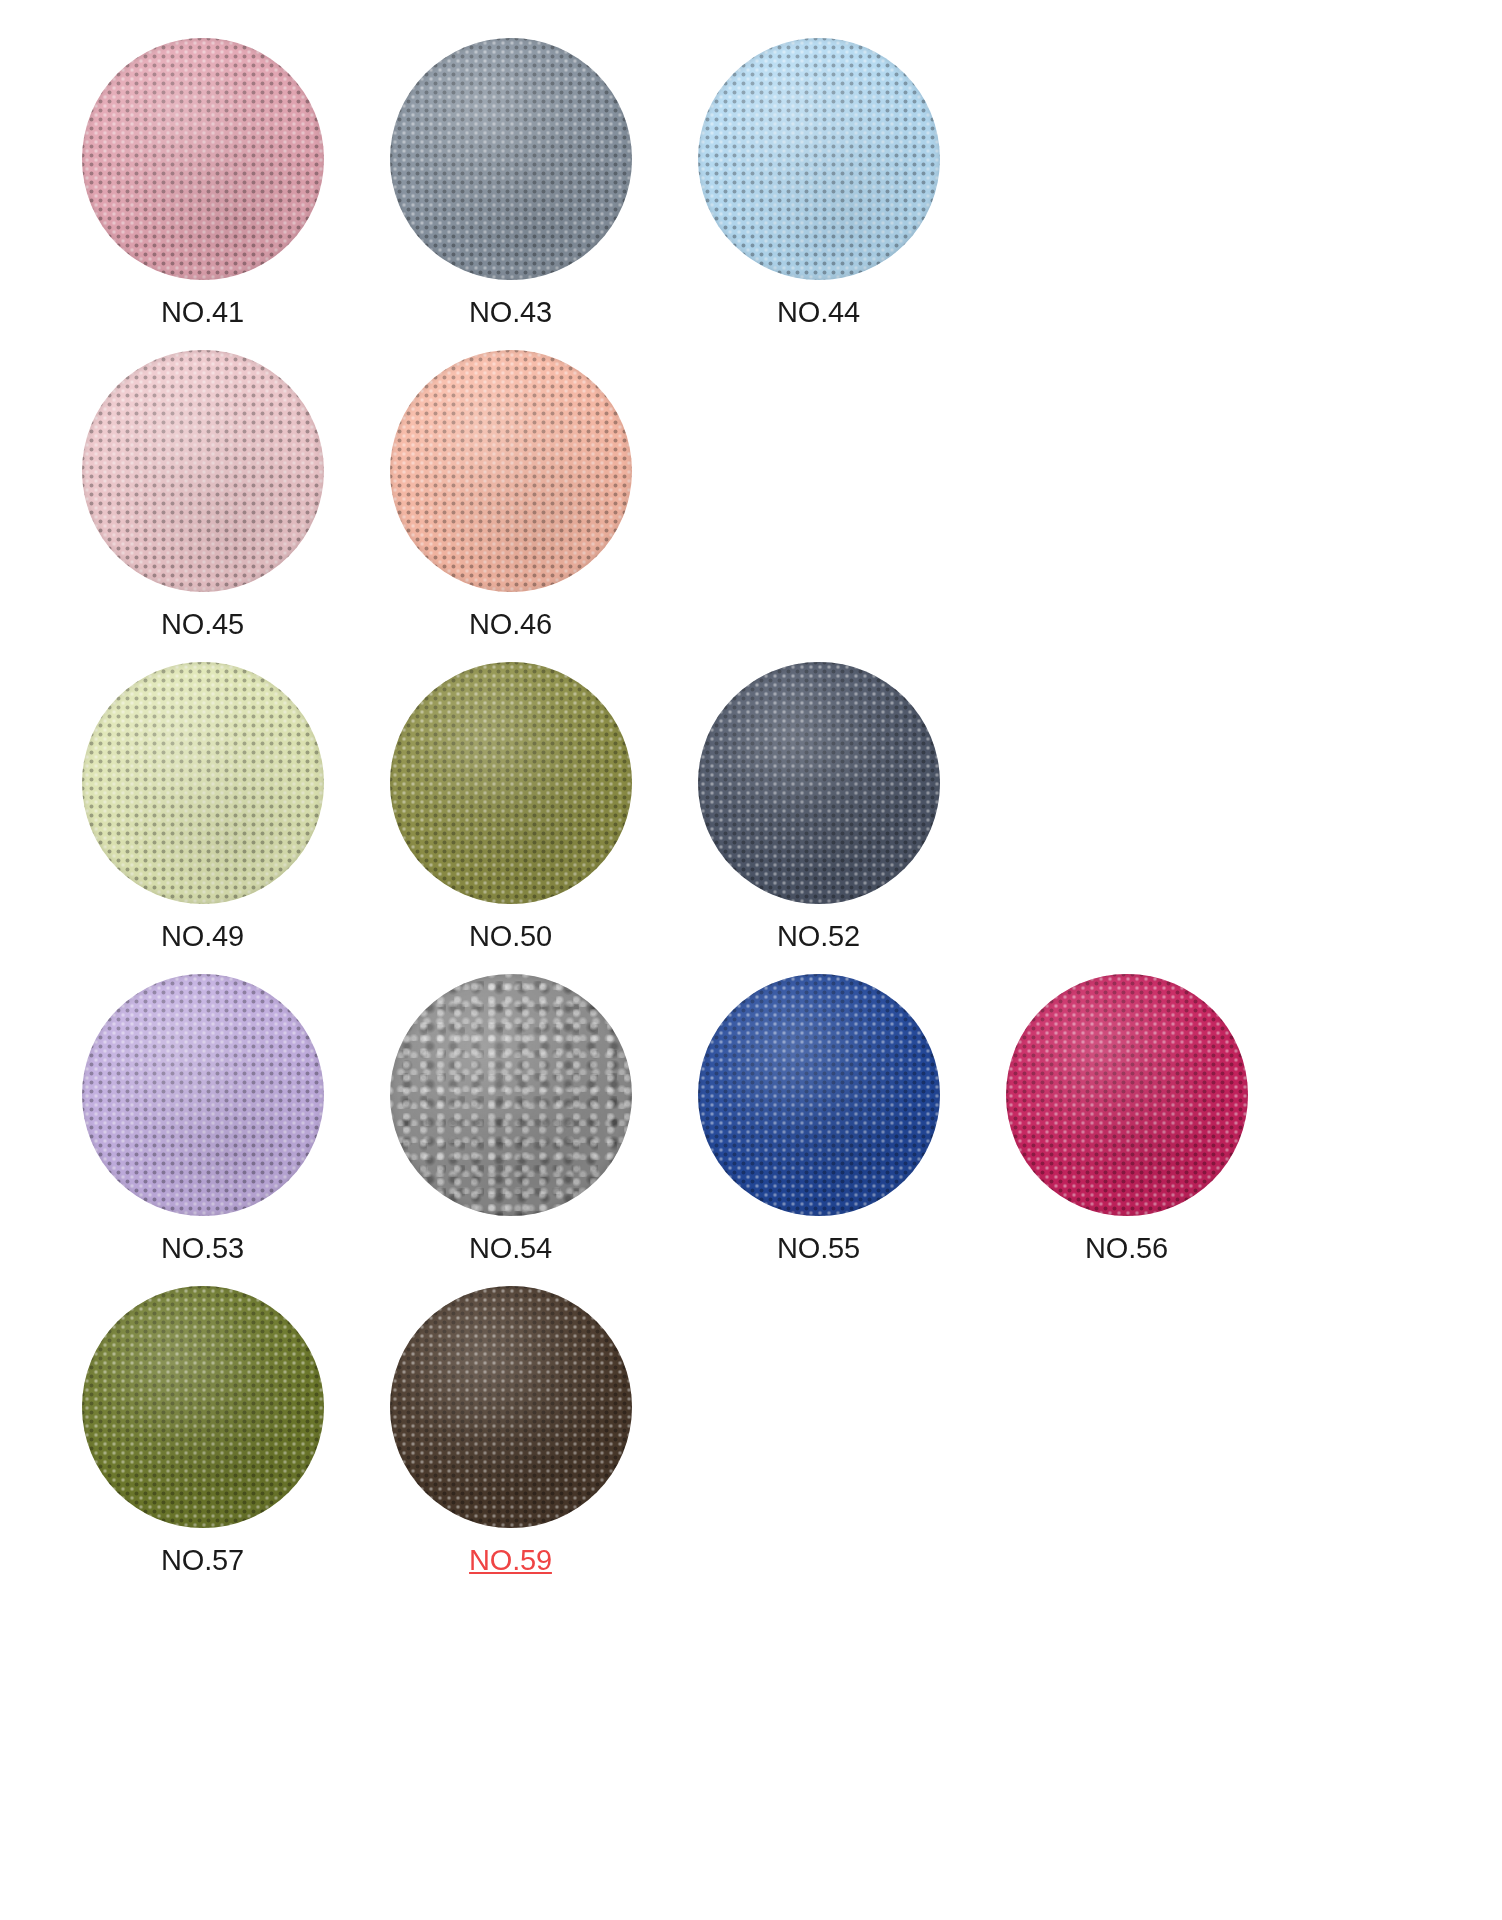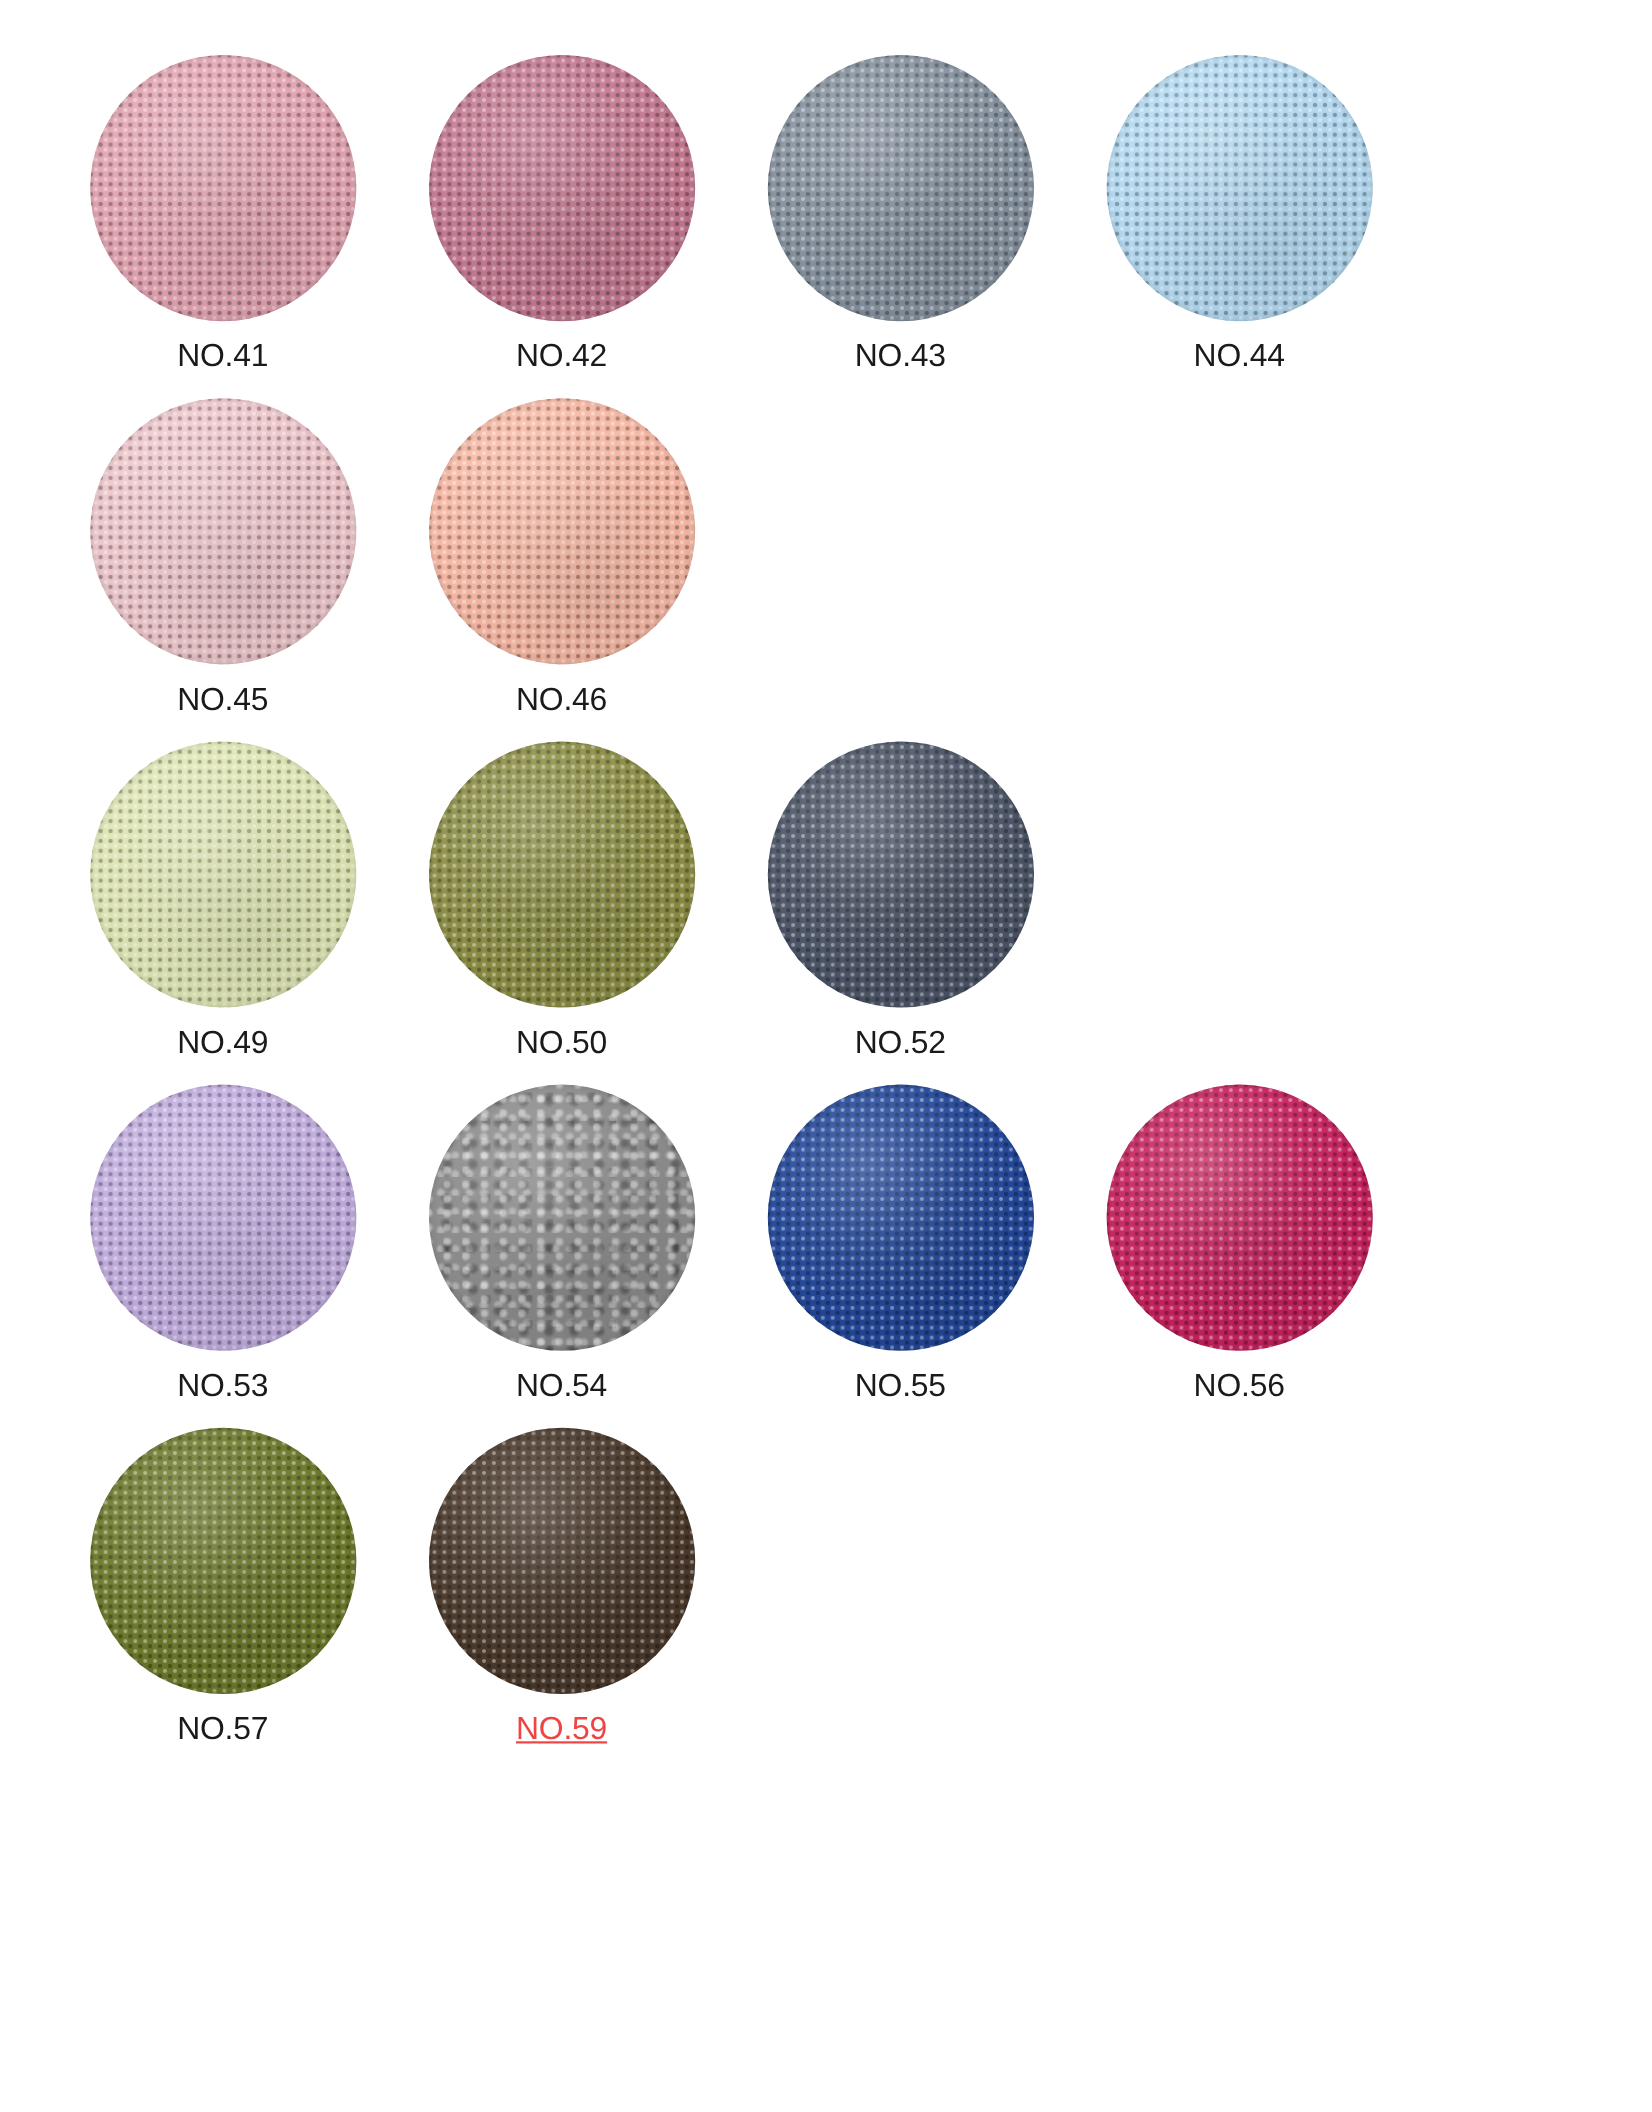--- a/index.html
+++ b/index.html
@@ -23,21 +23,21 @@
     display: flex;
     flex-direction: column;
     justify-content: flex-start;
     background: #ffffff;
   }
 
   .swatch-row {
     display: flex;
     flex-direction: row;
     justify-content: flex-start;
-    align-items: center;
+    align-items: flex-start;
     height: 312px;
   }
 
   .swatch-cell {
     width: 285px;
     margin-right: 23px;
     display: flex;
     flex-direction: column;
     align-items: center;
   }
@@ -119,30 +119,20 @@
         <div class="disc" style="background-color: rgb(227, 165, 178);">
           <div class="tex"></div>
           <div class="shade"></div>
           <div class="edge"></div>
         </div>
       </div>
       <div class="swatch-label" style="color: rgb(26, 26, 26);">NO.41</div>
     </div>
     <div class="swatch-cell">
       <div class="disc-wrap">
-        <div class="disc" style="background-color: rgb(197, 122, 146);">
-          <div class="tex"></div>
-          <div class="shade"></div>
-          <div class="edge"></div>
-        </div>
-      </div>
-      <div class="swatch-label" style="color: rgb(26, 26, 26);">NO.42</div>
-    </div>
-    <div class="swatch-cell">
-      <div class="disc-wrap">
         <div class="disc" style="background-color: rgb(135, 147, 160);">
           <div class="tex"></div>
           <div class="shade"></div>
           <div class="edge"></div>
         </div>
       </div>
       <div class="swatch-label" style="color: rgb(26, 26, 26);">NO.43</div>
     </div>
     <div class="swatch-cell">
       <div class="disc-wrap">

